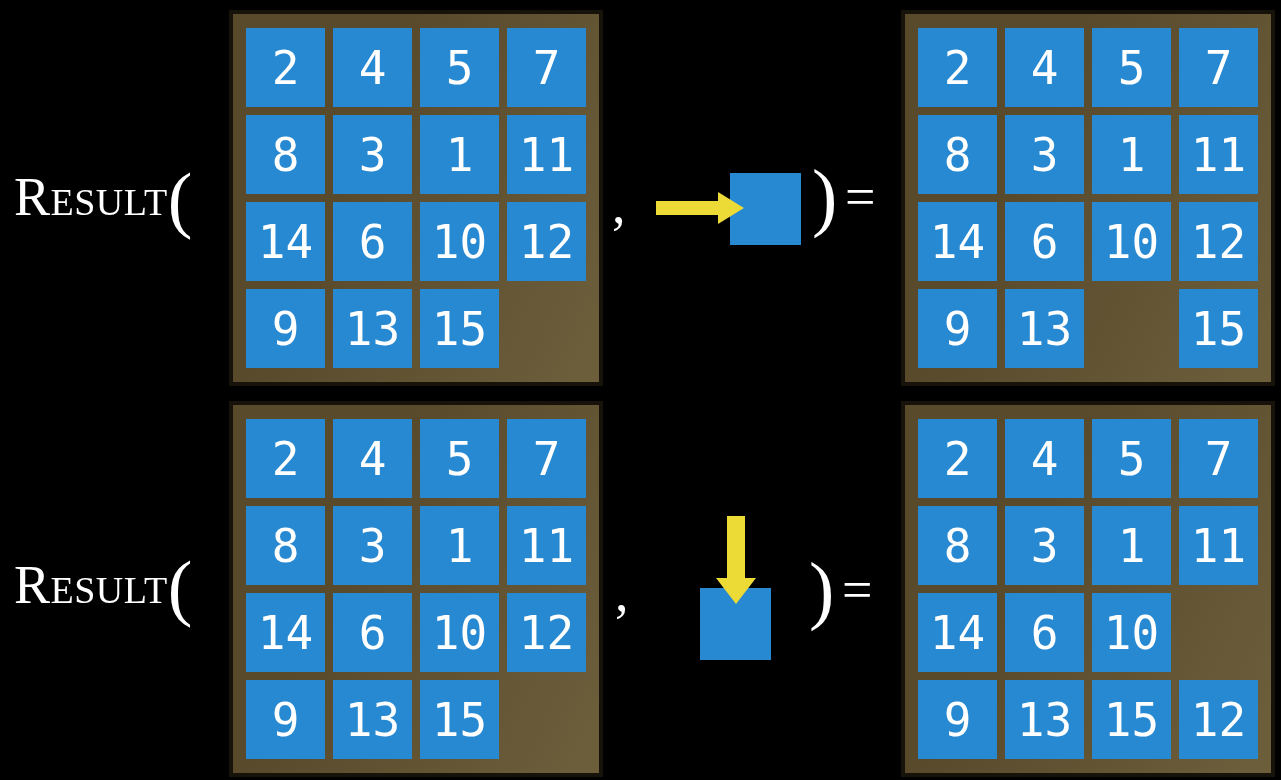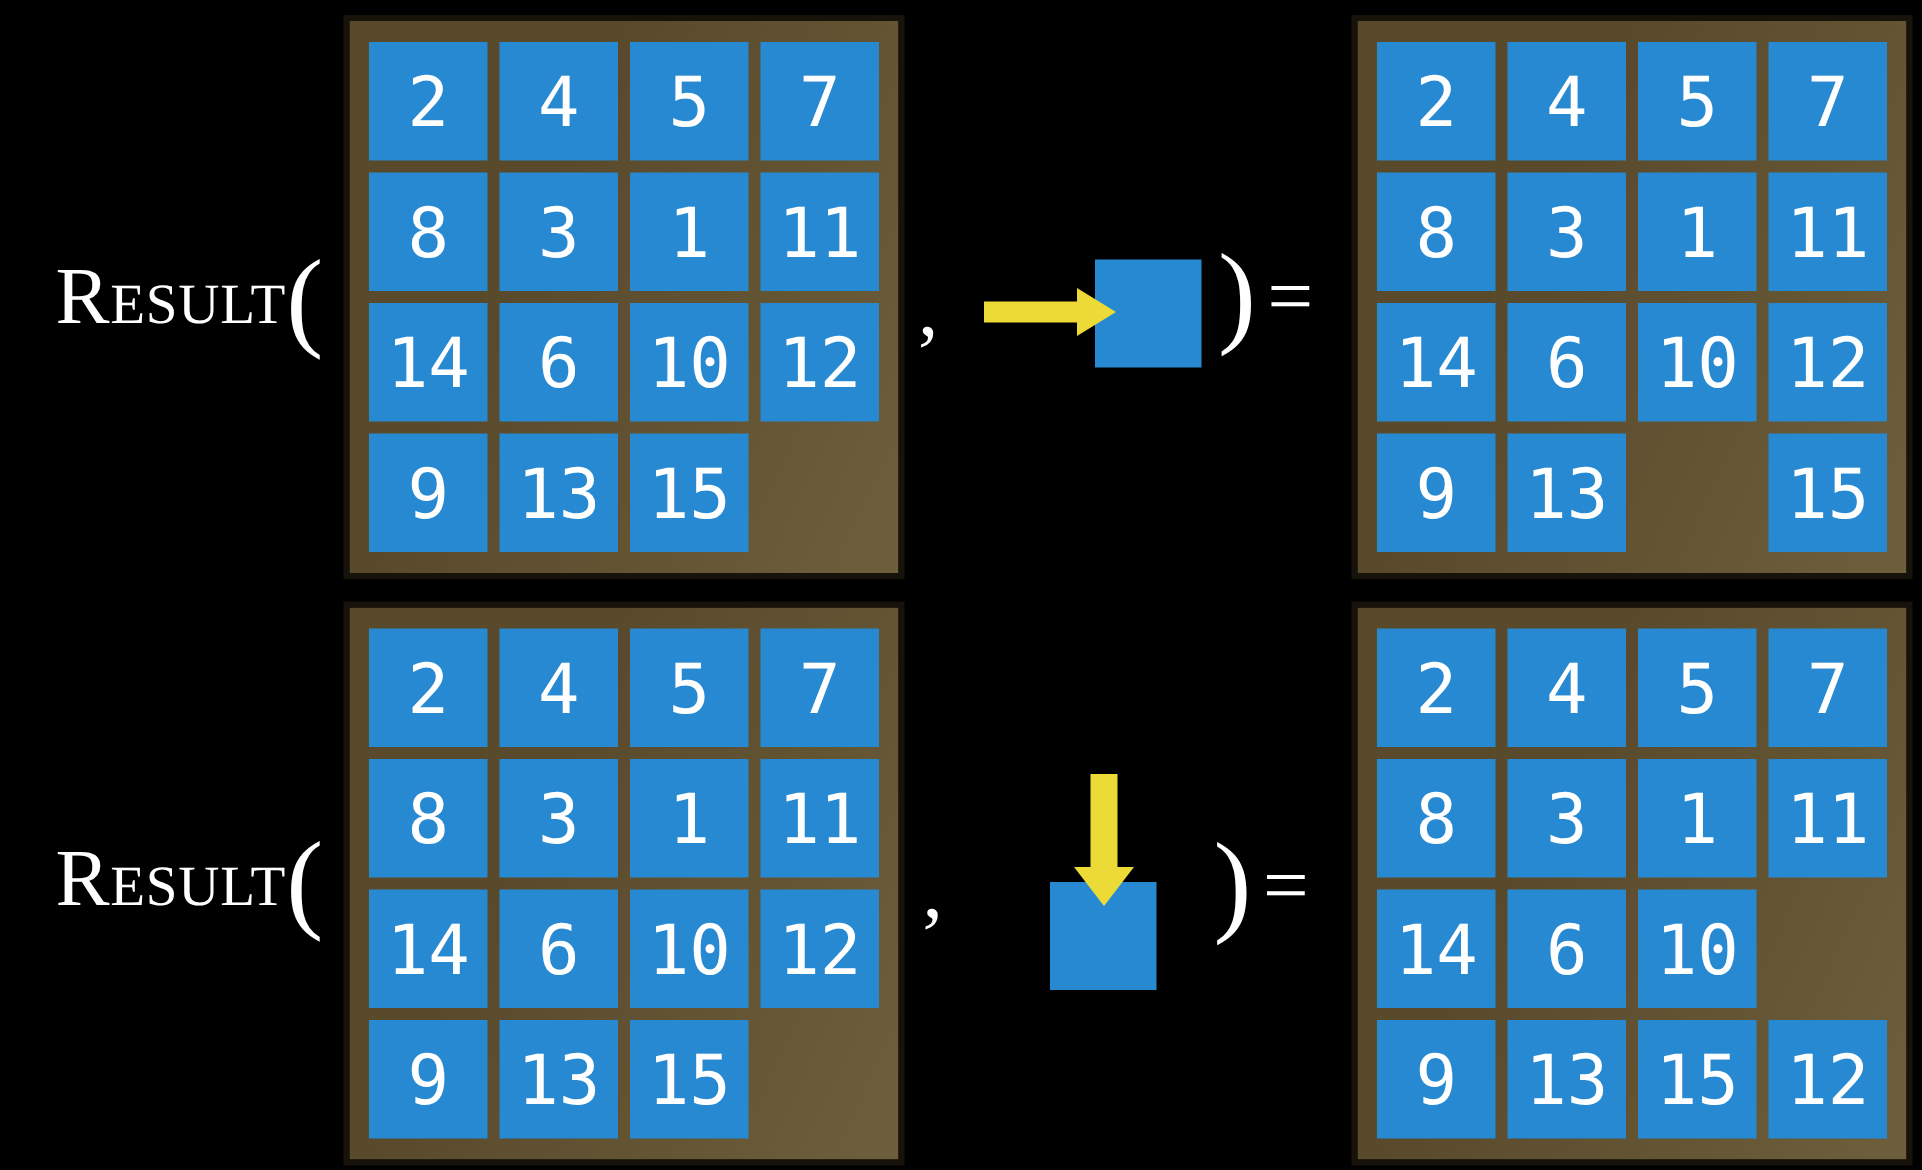--- a/index.html
+++ b/index.html
@@ -16,21 +16,21 @@
   }
   .canvas {
     position: absolute;
     inset: 0;
     background: var(--background, #000);
   }
 
   
   .func {
     position: absolute;
-    left: 37px;
+    left: 14px;
     color: var(--text-white, #fff);
     font-size: 54px;
     line-height: 54px;
     white-space: nowrap;
     letter-spacing: 0.5px;
   }
   .func .fname { font-variant: small-caps; }
   .func .openparen {
     font-size: 74px;
     font-weight: 300;

